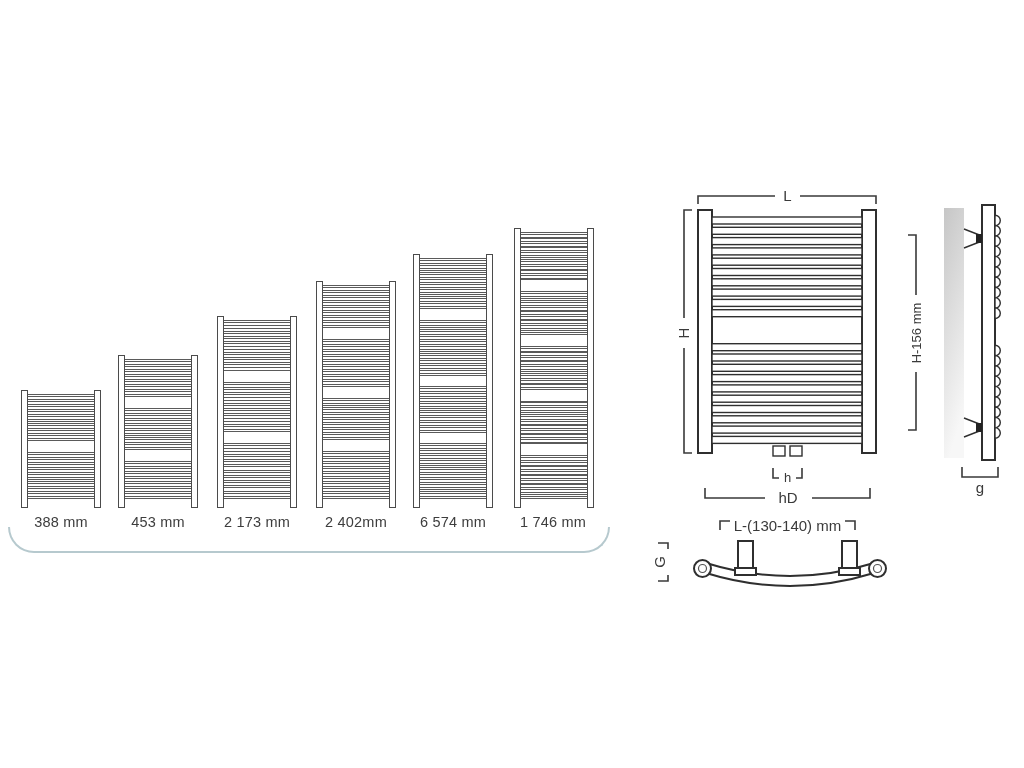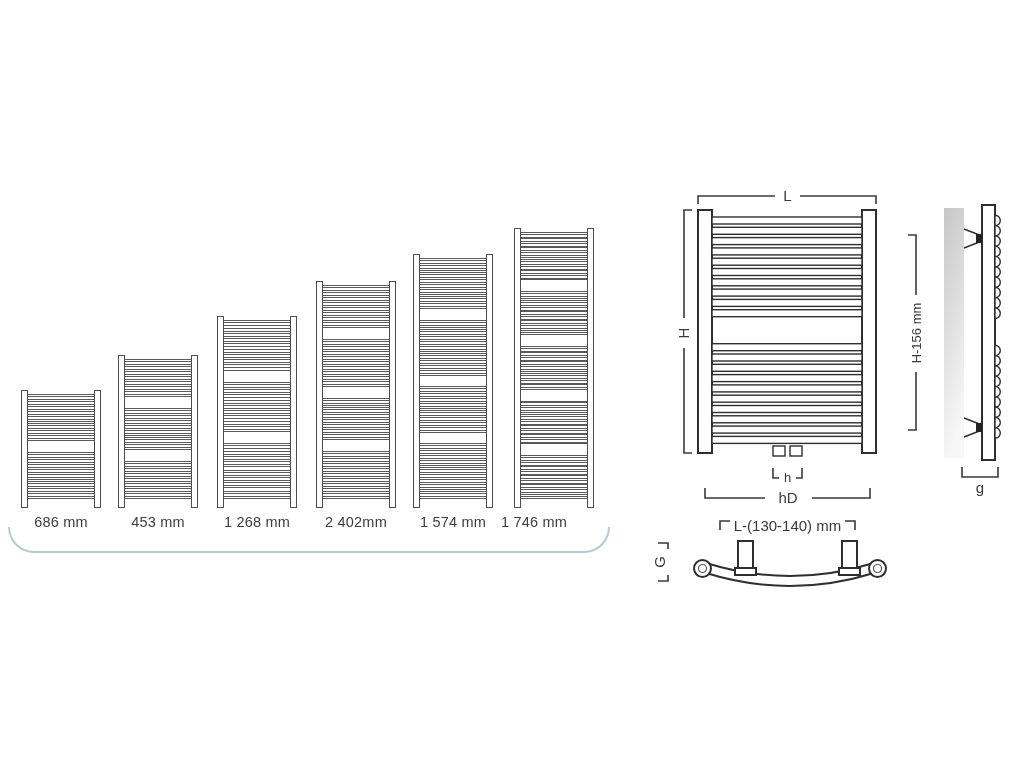--- a/index.html
+++ b/index.html
@@ -54,21 +54,21 @@
           <div class="rung" style="top: 72.7px; height: 3px;"></div>
           <div class="rung" style="top: 77.6px; height: 3px;"></div>
           <div class="rung" style="top: 82.5px; height: 3px;"></div>
           <div class="rung" style="top: 87.4px; height: 3px;"></div>
           <div class="rung" style="top: 92.3px; height: 3px;"></div>
           <div class="rung" style="top: 97.2px; height: 3px;"></div>
           <div class="rung" style="top: 102.1px; height: 3px;"></div>
         </div>
         <div class="rad-bar right"></div>
       </div>
-      <div class="rad-label" style="left: 6px; top: 514px;">686 mm</div>
+      <div class="rad-label" style="left: 6px; top: 514px;">388 mm</div>
       <div class="radiator" style="left: 118px; top: 355px; width: 80px; height: 153px;">
         <div class="rad-bar left"></div>
         <div class="rad-rungs">
           <div class="rung" style="top: 0px; height: 3.1px;"></div>
           <div class="rung" style="top: 5px; height: 3.1px;"></div>
           <div class="rung" style="top: 9.9px; height: 3.1px;"></div>
           <div class="rung" style="top: 14.9px; height: 3.1px;"></div>
           <div class="rung" style="top: 19.8px; height: 3.1px;"></div>
           <div class="rung" style="top: 24.8px; height: 3.1px;"></div>
           <div class="rung" style="top: 29.8px; height: 3.1px;"></div>
@@ -124,21 +124,21 @@
           <div class="rung" style="top: 144.2px; height: 3.3px;"></div>
           <div class="rung" style="top: 149.5px; height: 3.3px;"></div>
           <div class="rung" style="top: 154.7px; height: 3.3px;"></div>
           <div class="rung" style="top: 160px; height: 3.3px;"></div>
           <div class="rung" style="top: 165.2px; height: 3.3px;"></div>
           <div class="rung" style="top: 170.5px; height: 3.3px;"></div>
           <div class="rung" style="top: 175.7px; height: 3.3px;"></div>
         </div>
         <div class="rad-bar right"></div>
       </div>
-      <div class="rad-label" style="left: 202px; top: 514px;">1 268 mm</div>
+      <div class="rad-label" style="left: 202px; top: 514px;">2 173 mm</div>
       <div class="radiator" style="left: 316px; top: 281px; width: 80px; height: 227px;">
         <div class="rad-bar left"></div>
         <div class="rad-rungs">
           <div class="rung" style="top: 0px; height: 3.1px;"></div>
           <div class="rung" style="top: 5px; height: 3.1px;"></div>
           <div class="rung" style="top: 9.9px; height: 3.1px;"></div>
           <div class="rung" style="top: 14.9px; height: 3.1px;"></div>
           <div class="rung" style="top: 19.9px; height: 3.1px;"></div>
           <div class="rung" style="top: 24.9px; height: 3.1px;"></div>
           <div class="rung" style="top: 29.8px; height: 3.1px;"></div>
@@ -221,21 +221,21 @@
           <div class="rung" style="top: 209.4px; height: 3px;"></div>
           <div class="rung" style="top: 214.2px; height: 3px;"></div>
           <div class="rung" style="top: 219px; height: 3px;"></div>
           <div class="rung" style="top: 223.8px; height: 3px;"></div>
           <div class="rung" style="top: 228.6px; height: 3px;"></div>
           <div class="rung" style="top: 233.4px; height: 3px;"></div>
           <div class="rung" style="top: 238.2px; height: 3px;"></div>
         </div>
         <div class="rad-bar right"></div>
       </div>
-      <div class="rad-label" style="left: 398px; top: 514px;">1 574 mm</div>
+      <div class="rad-label" style="left: 398px; top: 514px;">6 574 mm</div>
       <div class="radiator" style="left: 514px; top: 228px; width: 80px; height: 280px;">
         <div class="rad-bar left"></div>
         <div class="rad-rungs">
           <div class="rung" style="top: 0px; height: 2.8px;"></div>
           <div class="rung" style="top: 4.6px; height: 2.8px;"></div>
           <div class="rung" style="top: 9.1px; height: 2.8px;"></div>
           <div class="rung" style="top: 13.7px; height: 2.8px;"></div>
           <div class="rung" style="top: 18.3px; height: 2.8px;"></div>
           <div class="rung" style="top: 22.8px; height: 2.8px;"></div>
           <div class="rung" style="top: 27.4px; height: 2.8px;"></div>
@@ -279,21 +279,21 @@
           <div class="rung" style="top: 237px; height: 2.8px;"></div>
           <div class="rung" style="top: 241.6px; height: 2.8px;"></div>
           <div class="rung" style="top: 246.2px; height: 2.8px;"></div>
           <div class="rung" style="top: 250.7px; height: 2.8px;"></div>
           <div class="rung" style="top: 255.3px; height: 2.8px;"></div>
           <div class="rung" style="top: 259.9px; height: 2.8px;"></div>
           <div class="rung" style="top: 264.4px; height: 2.8px;"></div>
         </div>
         <div class="rad-bar right"></div>
       </div>
-      <div class="rad-label" style="left: 479px; top: 514px;">1 746 mm</div>
+      <div class="rad-label" style="left: 498px; top: 514px;">1 746 mm</div>
     </div>
 
   <div id="swoosh"></div>
 
   <svg id="techsvg" width="384" height="490" viewBox="0 0 384 490">
 
     <defs>
       <linearGradient id="wallgrad" x1="0" y1="0" x2="0.25" y2="1">
         <stop offset="0" stop-color="#c6c6c6"></stop>
         <stop offset="1" stop-color="#f7f7f7"></stop>

